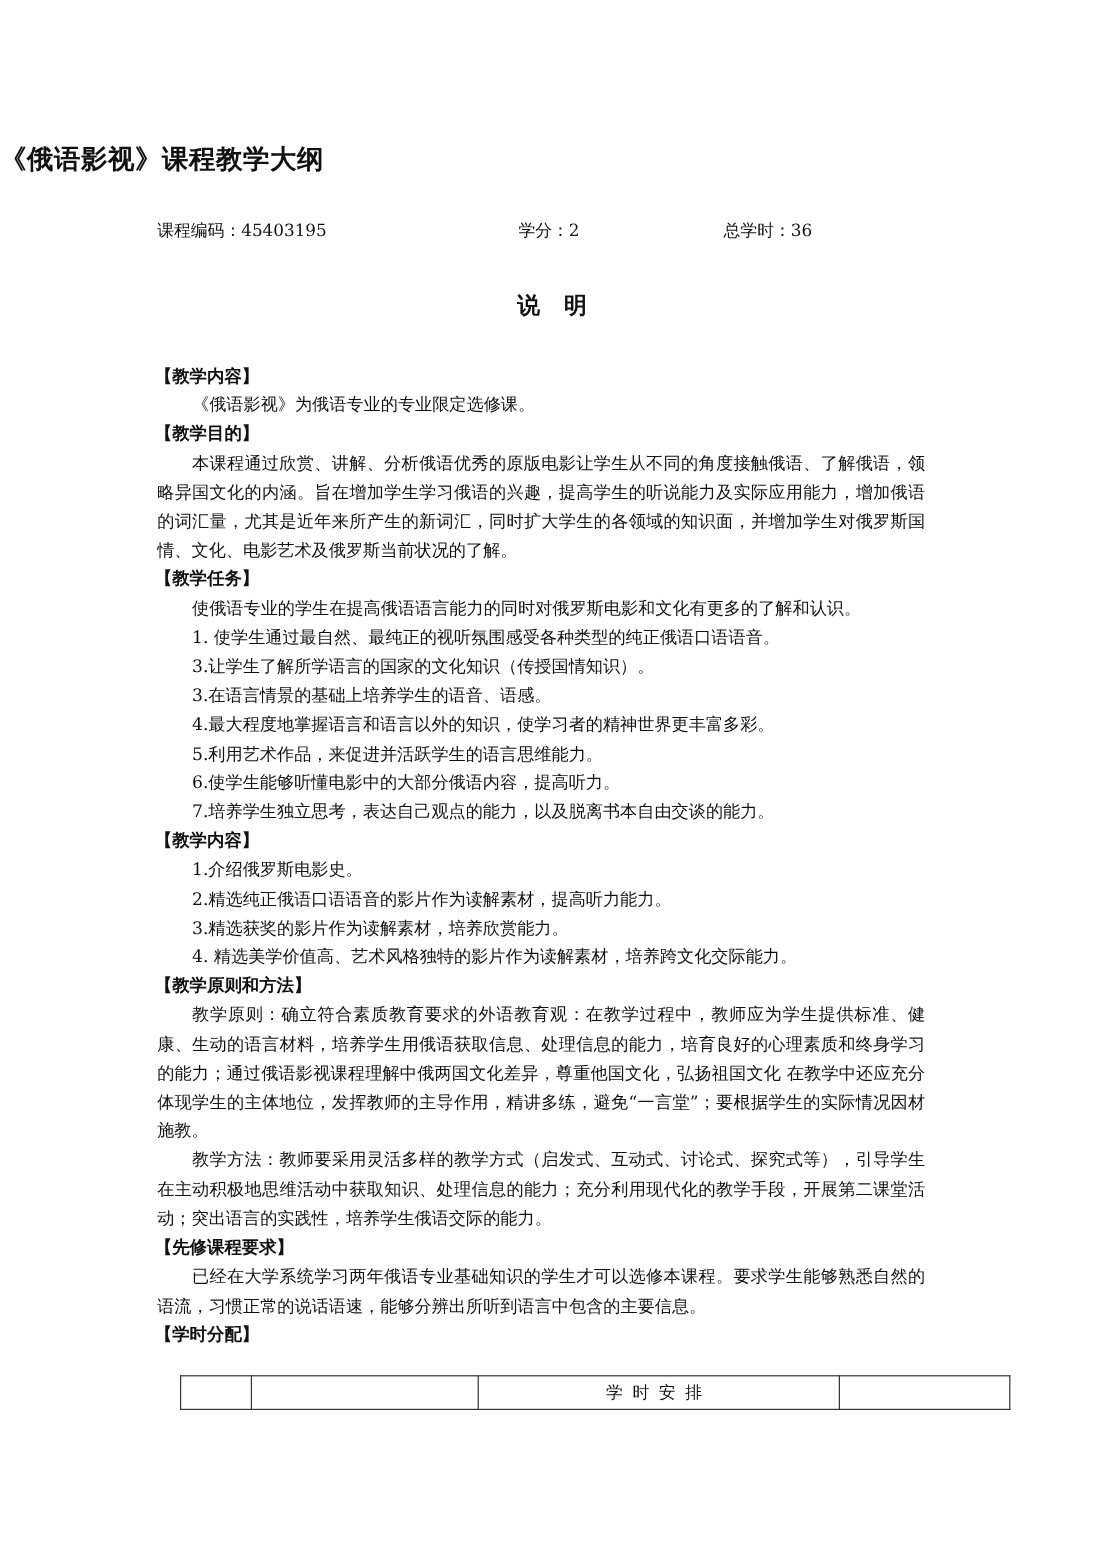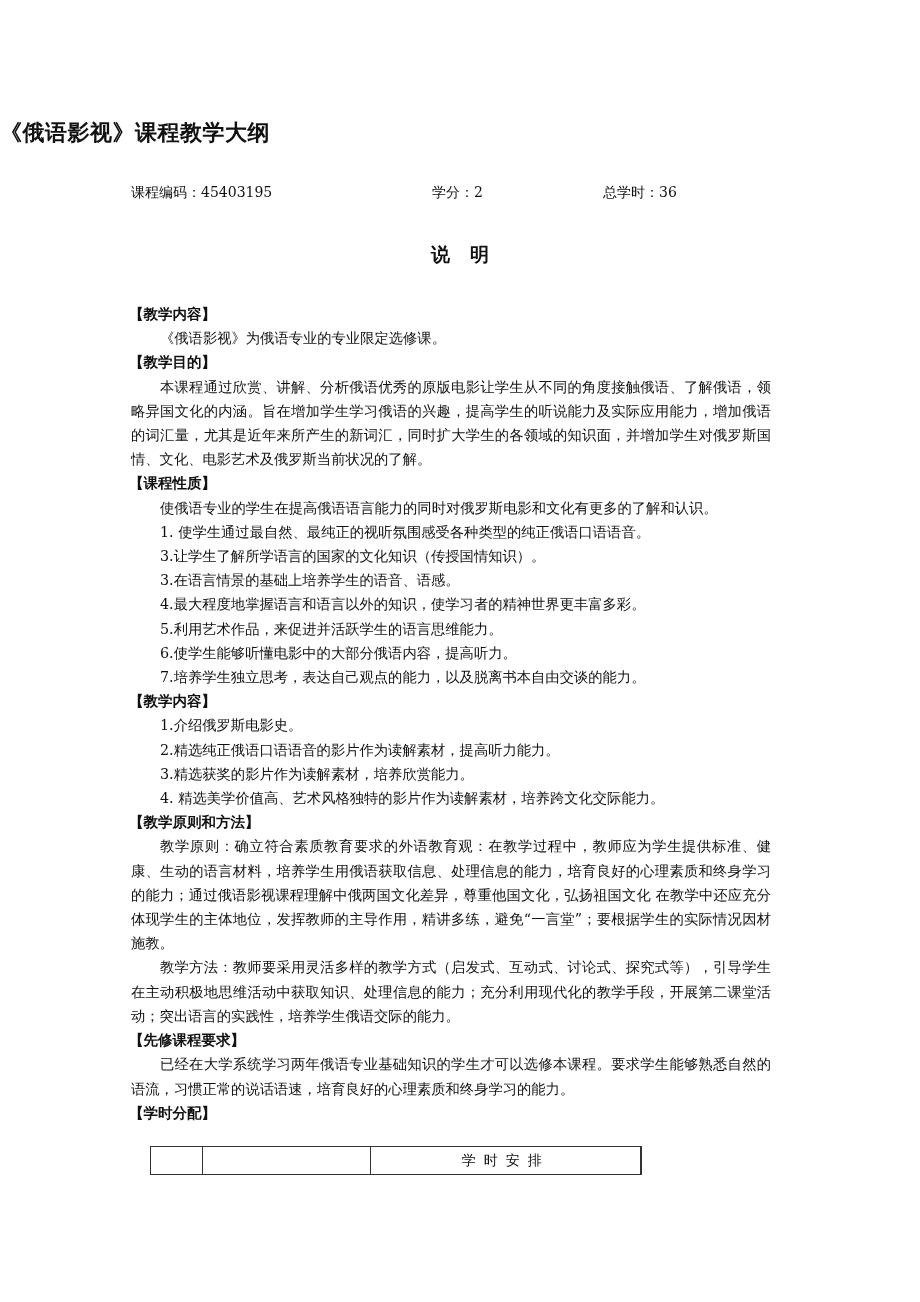--- a/index.html
+++ b/index.html
@@ -11,21 +11,21 @@
   .meta { position: absolute; top: 184px; font-size: 14px; }
   .meta.code { left: 131px; }
   .meta.credit { left: 432px; }
   .meta.hours { left: 603px; }
   .subtitle { position: absolute; top: 242px; left: 0; width: 920px; text-align: center;
               font-family: "DejaVu Sans", sans-serif; font-weight: bold; font-size: 19px; letter-spacing: 20px; text-indent: 20px; }
   .content { position: absolute; top: 302px; left: 131px; width: 640px; font-size: 14.3px; line-height: 24.2px; }
   .h { font-family: "DejaVu Sans", sans-serif; font-weight: bold; font-size: 14.5px; margin-left: -2px; }
   .p { text-indent: 29px; text-align: justify; }
   .li { padding-left: 29px; }
-  table.alloc { position: absolute; top: 1146px; left: 150px; width: 492px; height: 29px;
+  table.alloc { position: absolute; top: 1146px; left: 150px; width: 692px; height: 29px;
                 border-collapse: collapse; font-size: 14px; border-radius: 12px; }
   table.alloc td { border: 1.5px solid #333; padding: 0; text-align: center; }
   .spaced { letter-spacing: 8px; }
 </style>
 </head>
 <body>
 
 <div class="page">
   <div class="title">《俄语影视》课程教学大纲</div>
 
@@ -36,42 +36,42 @@
   <div class="subtitle">说明</div>
 
   <div class="content">
 
     <div class="h">【教学内容】</div>
     <div class="p">《俄语影视》为俄语专业的专业限定选修课。</div>
 
     <div class="h">【教学目的】</div>
     <div class="p">本课程通过欣赏、讲解、分析俄语优秀的原版电影让学生从不同的角度接触俄语、了解俄语，领略异国文化的内涵。旨在增加学生学习俄语的兴趣，提高学生的听说能力及实际应用能力，增加俄语的词汇量，尤其是近年来所产生的新词汇，同时扩大学生的各领域的知识面，并增加学生对俄罗斯国情、文化、电影艺术及俄罗斯当前状况的了解。</div>
 
-    <div class="h">【课程性质】</div>
+    <div class="h">【教学任务】</div>
     <div class="p">使俄语专业的学生在提高俄语语言能力的同时对俄罗斯电影和文化有更多的了解和认识。</div>
     <div class="li">1.  使学生通过最自然、最纯正的视听氛围感受各种类型的纯正俄语口语语音。</div>
     <div class="li">3.让学生了解所学语言的国家的文化知识（传授国情知识）。</div>
     <div class="li">3.在语言情景的基础上培养学生的语音、语感。</div>
     <div class="li">4.最大程度地掌握语言和语言以外的知识，使学习者的精神世界更丰富多彩。</div>
     <div class="li">5.利用艺术作品，来促进并活跃学生的语言思维能力。</div>
     <div class="li">6.使学生能够听懂电影中的大部分俄语内容，提高听力。</div>
     <div class="li">7.培养学生独立思考，表达自己观点的能力，以及脱离书本自由交谈的能力。</div>
 
     <div class="h">【教学内容】</div>
     <div class="li">1.介绍俄罗斯电影史。</div>
     <div class="li">2.精选纯正俄语口语语音的影片作为读解素材，提高听力能力。</div>
     <div class="li">3.精选获奖的影片作为读解素材，培养欣赏能力。</div>
     <div class="li">4. 精选美学价值高、艺术风格独特的影片作为读解素材，培养跨文化交际能力。</div>
 
     <div class="h">【教学原则和方法】</div>
     <div class="p">教学原则：确立符合素质教育要求的外语教育观：在教学过程中，教师应为学生提供标准、健康、生动的语言材料，培养学生用俄语获取信息、处理信息的能力，培育良好的心理素质和终身学习的能力；通过俄语影视课程理解中俄两国文化差异，尊重他国文化，弘扬祖国文化 在教学中还应充分 体现学生的主体地位，发挥教师的主导作用，精讲多练，避免“一言堂”；要根据学生的实际情况因材施教。</div>
     <div class="p">教学方法：教师要采用灵活多样的教学方式（启发式、互动式、讨论式、探究式等），引导学生在主动积极地思维活动中获取知识、处理信息的能力；充分利用现代化的教学手段，开展第二课堂活动；突出语言的实践性，培养学生俄语交际的能力。</div>
 
     <div class="h">【先修课程要求】</div>
-    <div class="p">已经在大学系统学习两年俄语专业基础知识的学生才可以选修本课程。要求学生能够熟悉自然的语流，习惯正常的说话语速，培育良好的心理素质和终身学习的能力。</div>
+    <div class="p">已经在大学系统学习两年俄语专业基础知识的学生才可以选修本课程。要求学生能够熟悉自然的语流，习惯正常的说话语速，能够分辨出所听到语言中包含的主要信息。</div>
 
     <div class="h">【学时分配】</div>
   </div>
 
   <table class="alloc">
     <tbody>
         <tr>
       <td style="width:58px"></td>
       <td style="width:188px"></td>
       <td style="width:300px" class="spaced">学时安排</td>

